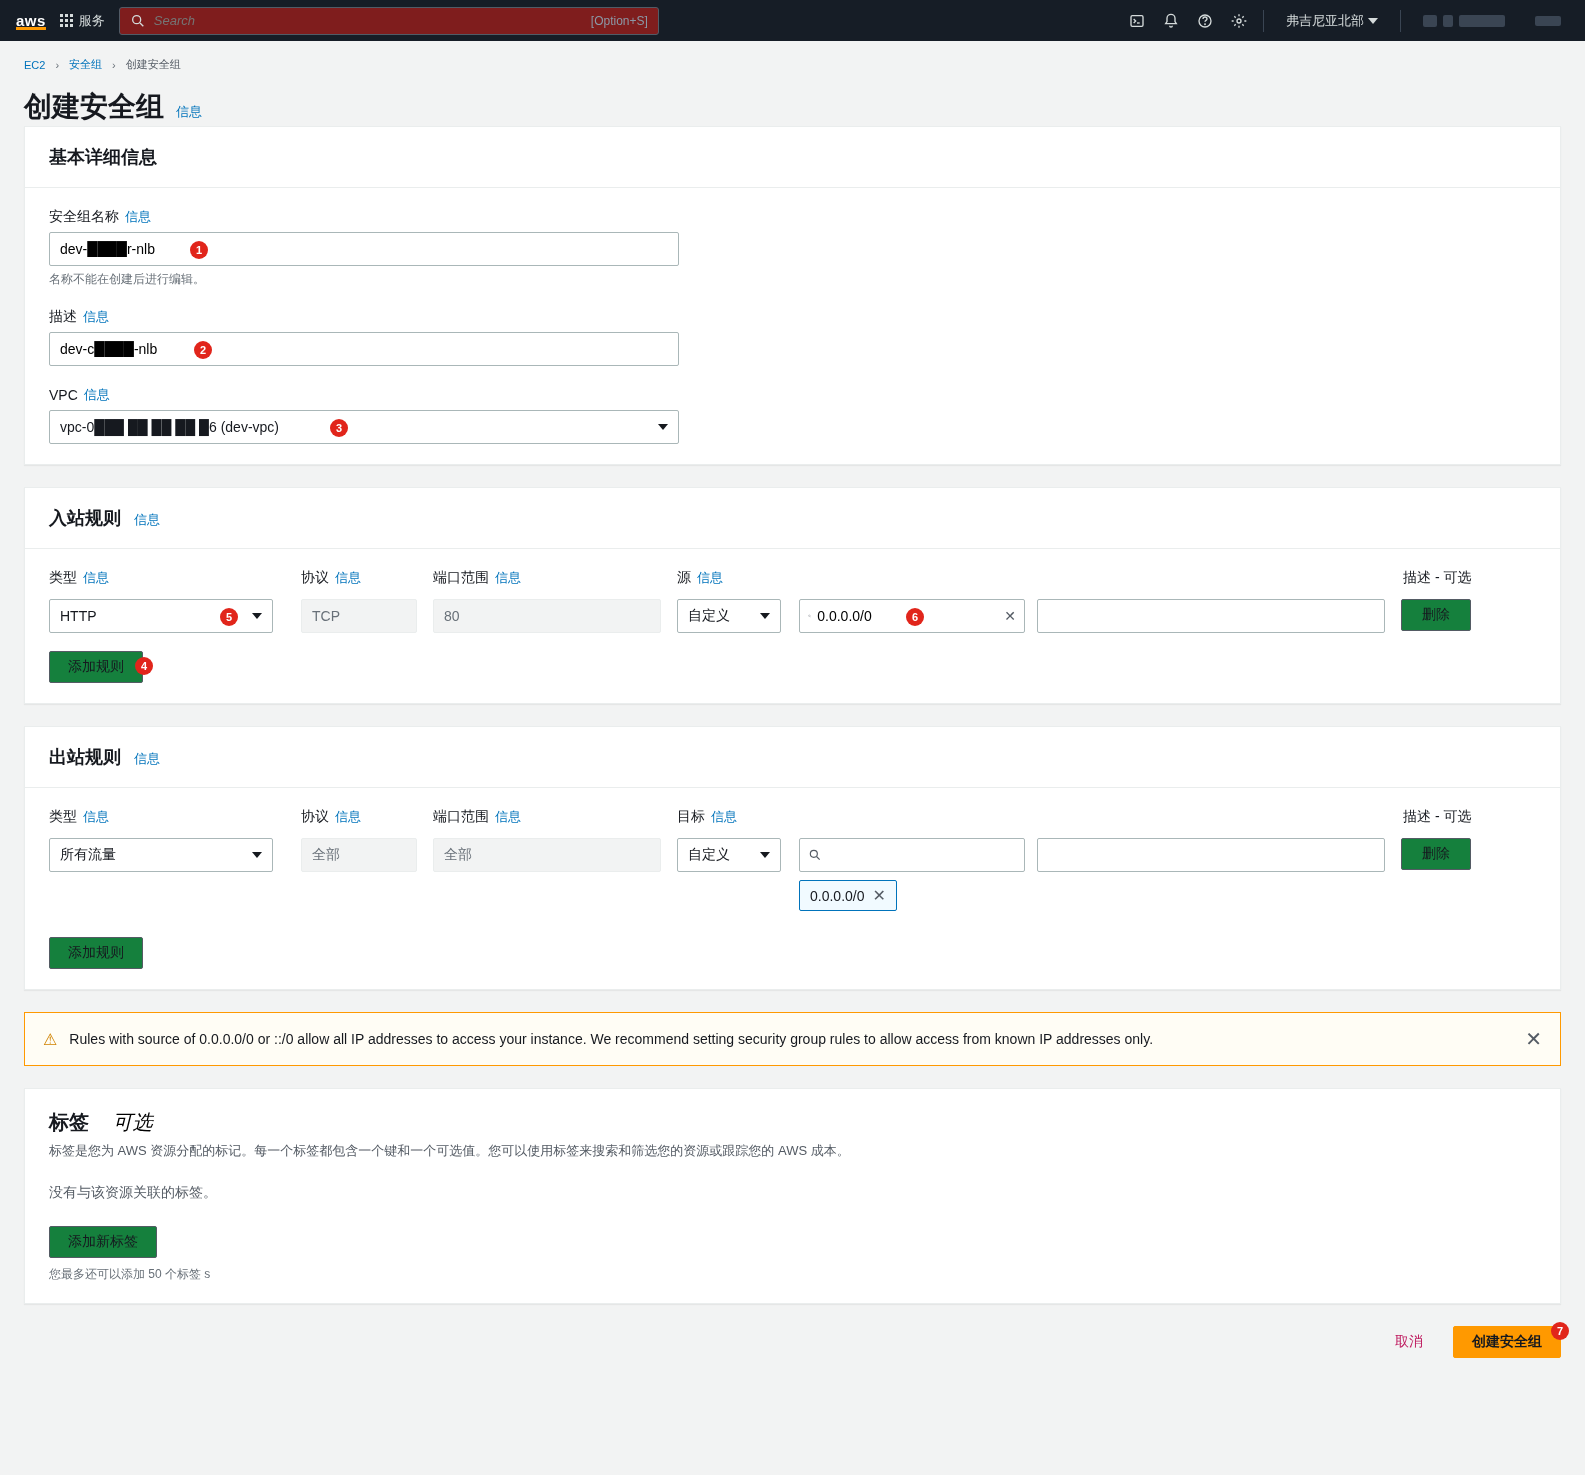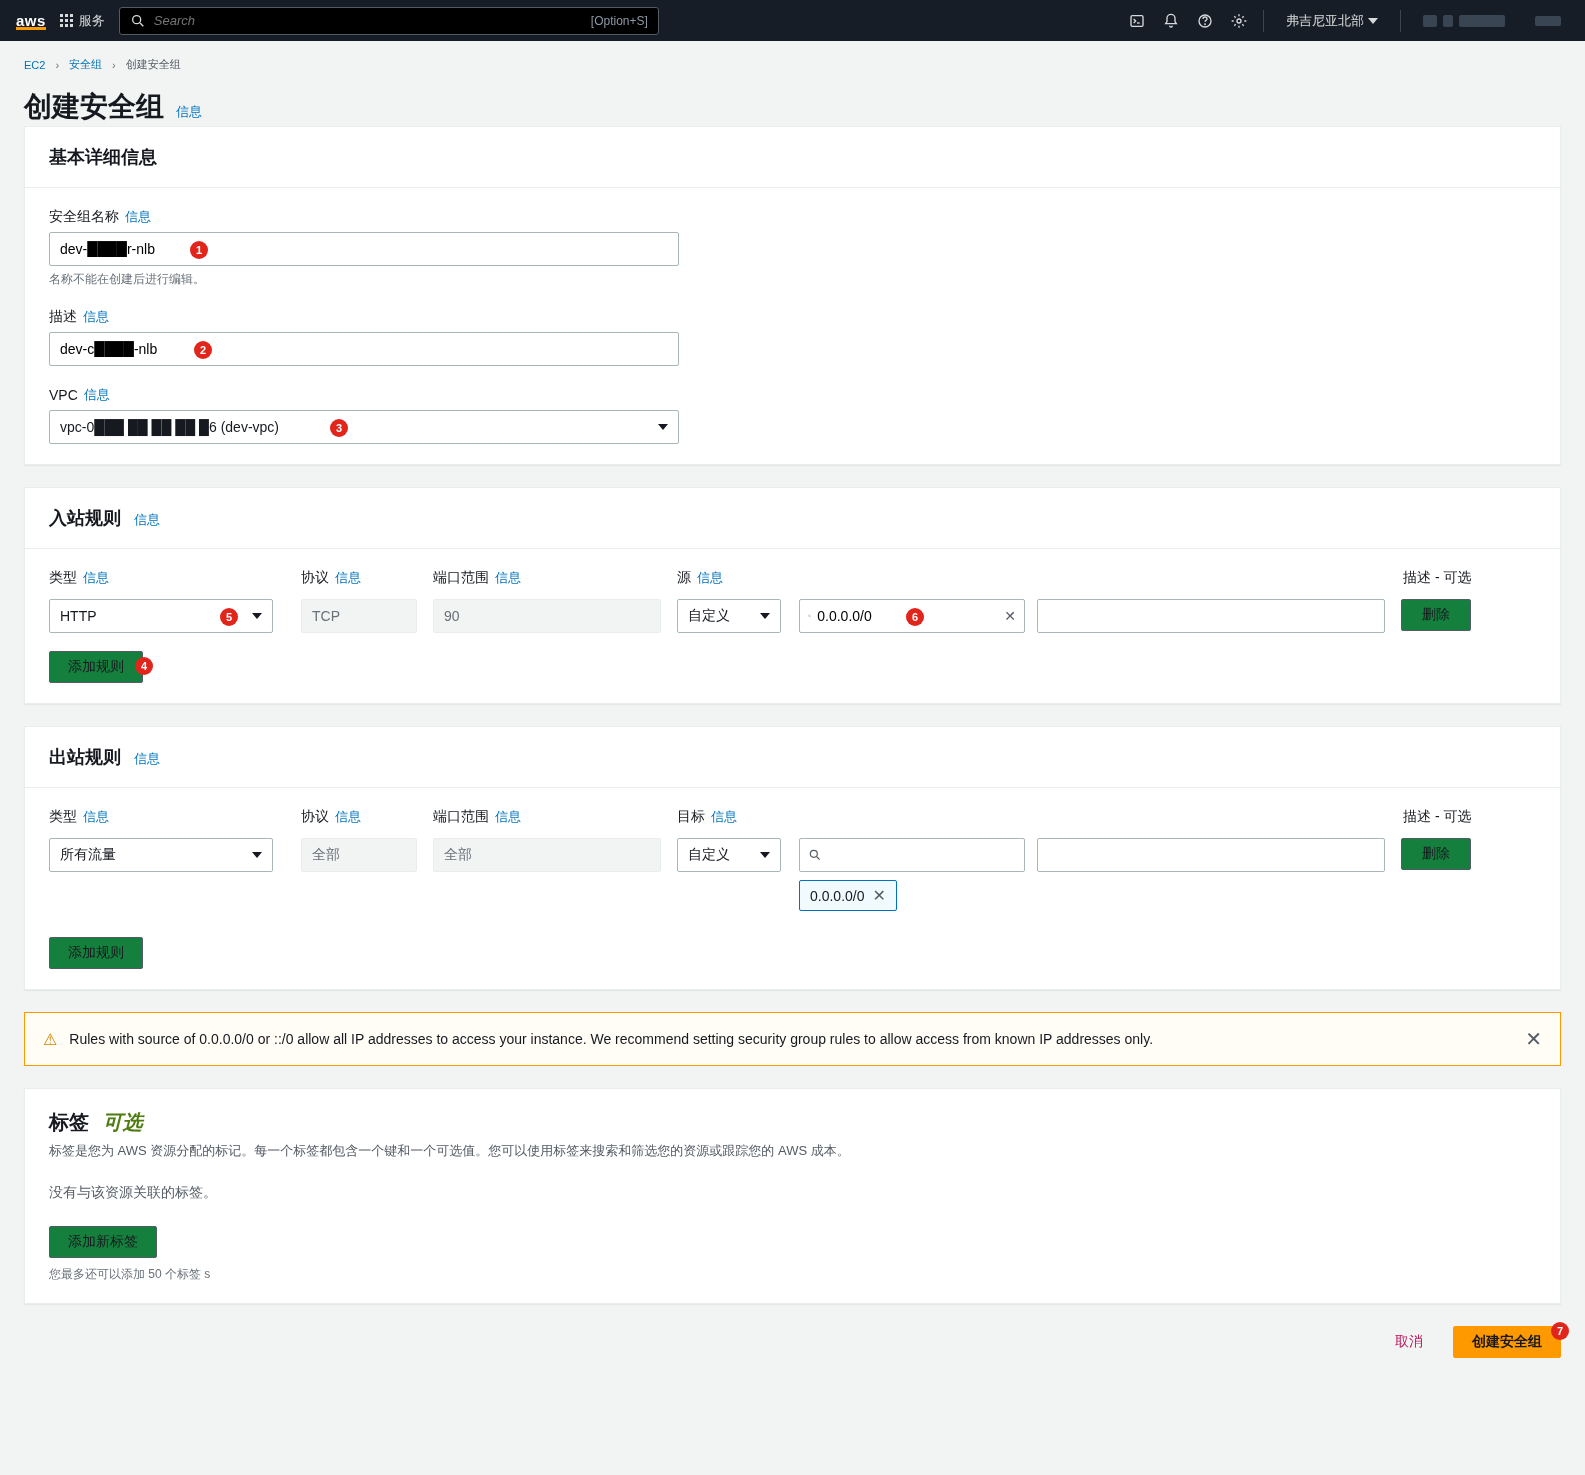--- a/index.html
+++ b/index.html
@@ -19,21 +19,21 @@
     padding: 0 16px;
     color: #d5dbdb;
     gap: 14px;
   }
   .aws-logo { color:#fff; font-weight:700; font-size:15px; letter-spacing:0.5px;}
   .aws-logo .underline{ border-bottom:3px solid #ff9900; display:inline-block; line-height:12px;}
   .nav-services { display:flex; align-items:center; gap:6px; font-size:13px; cursor:pointer;}
   .nine-dots { display:inline-grid; grid-template-columns:repeat(3,3px); grid-template-rows:repeat(3,3px); gap:2px;}
   .nine-dots span{ background:#d5dbdb; width:3px; height:3px;}
   .nav-search {
-    flex:0 0 540px; height:28px; background:#000000; border:1px solid #515b66; border-radius:3px;
+    flex:0 0 540px; height:28px; background:#7f1d1d; border:1px solid #515b66; border-radius:3px;
     display:flex; align-items:center; padding:0 10px; gap:8px; color:#8b98a6;
   }
   .nav-search input{ flex:1; background:transparent; border:none; outline:none; color:#d5dbdb; font-style:italic; font-size:13px;}
   .nav-search .hint{ font-size:12px; color:#8b98a6;}
   .nav-spacer{ flex:1;}
   .nav-icon{ width:20px; height:20px; display:flex; align-items:center; justify-content:center; cursor:pointer; color:#d5dbdb;}
   .nav-region{ display:flex; align-items:center; gap:4px; font-size:13px; cursor:pointer; padding:0 8px;}
   .nav-account{ display:flex; align-items:center; gap:6px; padding:0 8px;}
   .redact{ background:#3a4553; color:transparent; border-radius:2px; display:inline-block;}
   .nav-divider{ width:1px; height:22px; background:#3a4553;}
@@ -265,21 +265,21 @@
         <div></div>
       </div>
 
       <div class="rule-row">
         <div class="select-input small rel" style="width:224px;">
           <span>HTTP</span>
           <span class="caret-down"></span>
           <span class="annot" style="right:34px;top:8px;">5</span>
         </div>
         <div class="readonly-input" style="width:116px;">TCP</div>
-        <div class="readonly-input" style="width:228px;">90</div>
+        <div class="readonly-input" style="width:228px;">80</div>
         <div class="select-input tiny" style="width:104px;">
           <span>自定义</span>
           <span class="caret-down"></span>
         </div>
         <div class="search-source rel">
           <svg class="svg-icon svg-icon-dark" viewBox="0 0 24 24" style="width:14px;height:14px;">
               <circle cx="10" cy="10" r="6"></circle>
               <line x1="15" y1="15" x2="20" y2="20"></line>
             </svg>
           <input value="0.0.0.0/0" style="">
@@ -368,21 +368,21 @@
   <div class="alert">
     <span class="warn-icon">⚠</span>
     <span>Rules with source of 0.0.0.0/0 or ::/0 allow all IP addresses to access your instance. We recommend setting security group rules to allow access from known IP addresses only.</span>
     <span class="close">✕</span>
   </div>
 
   <div class="panel">
     <div class="panel-body">
       <div style="font-size:20px;font-weight:700;margin-bottom:6px;">
         <span>标签</span>
-        <span style="font-style:italic;font-weight:700;color:#4d7c0f;margin-left:8px;">可选</span>
+        <span style="font-style:italic;font-weight:400;color:#000000;margin-left:18px;">可选</span>
       </div>
       <div style="color:#545b64;font-size:13px;margin-bottom:24px;">标签是您为 AWS 资源分配的标记。每一个标签都包含一个键和一个可选值。您可以使用标签来搜索和筛选您的资源或跟踪您的 AWS 成本。</div>
       <div style="color:#545b64;font-size:14px;margin-bottom:24px;">没有与该资源关联的标签。</div>
       <button class="btn">添加新标签</button>
       <div style="color:#687078;font-size:12px;margin-top:8px;">您最多还可以添加 50 个标签 s</div>
     </div>
   </div>
 
   <div class="footer-actions rel">
     <button class="btn btn-link">取消</button>

